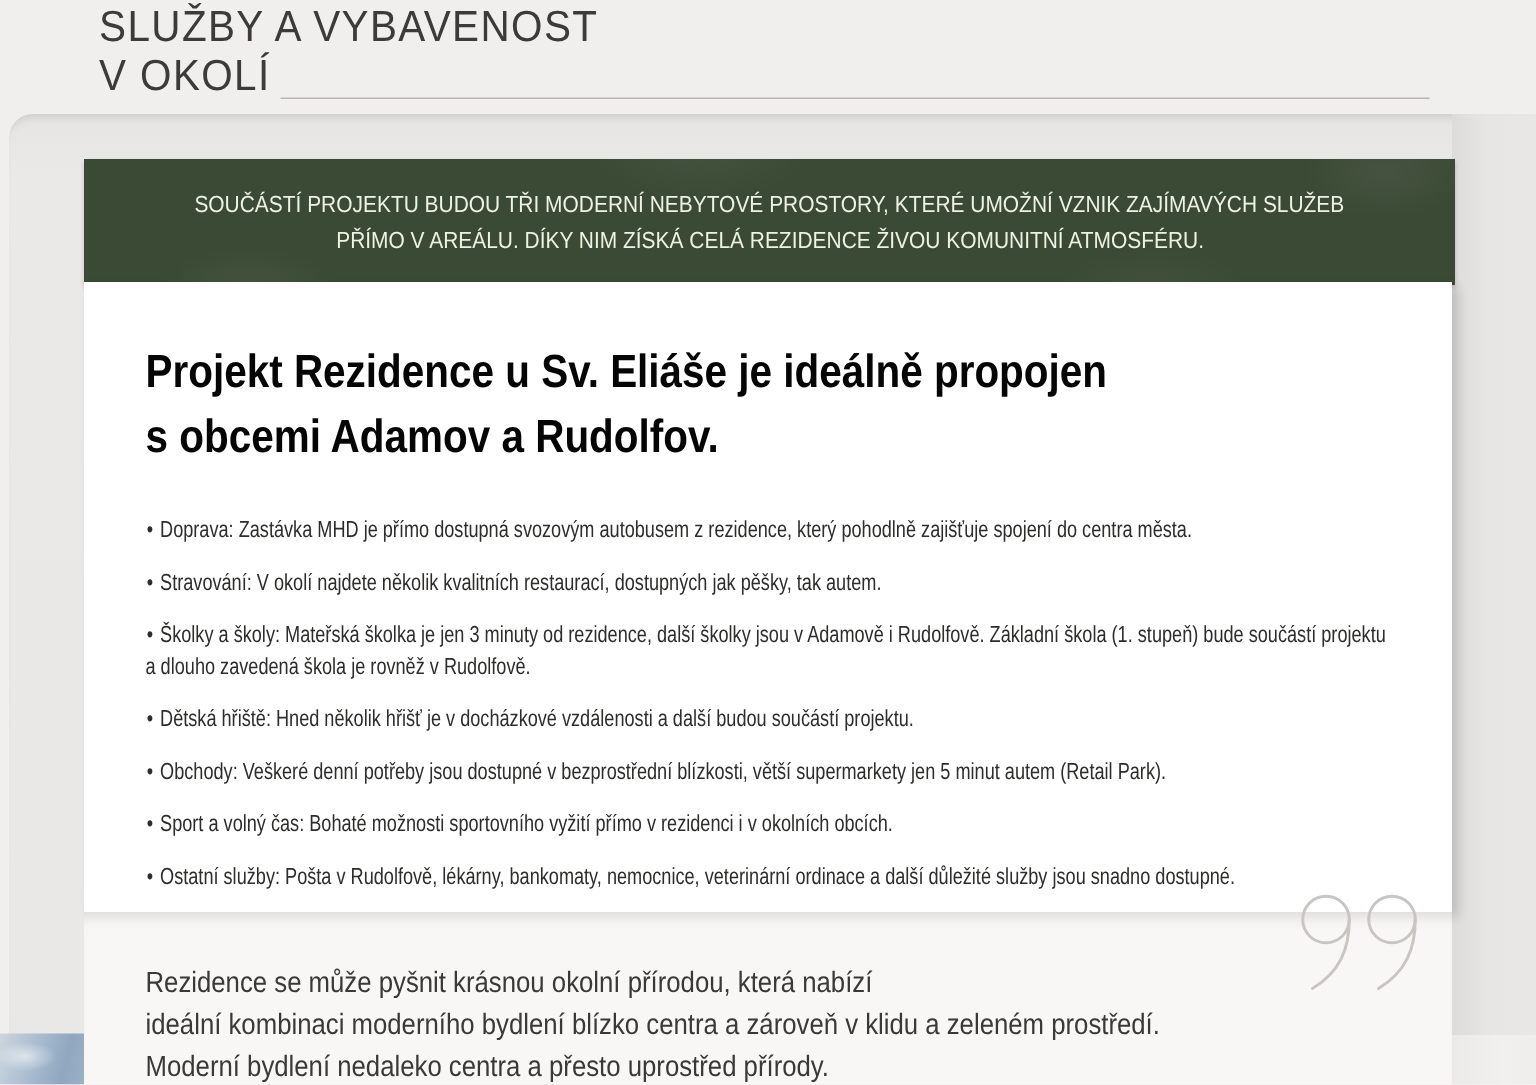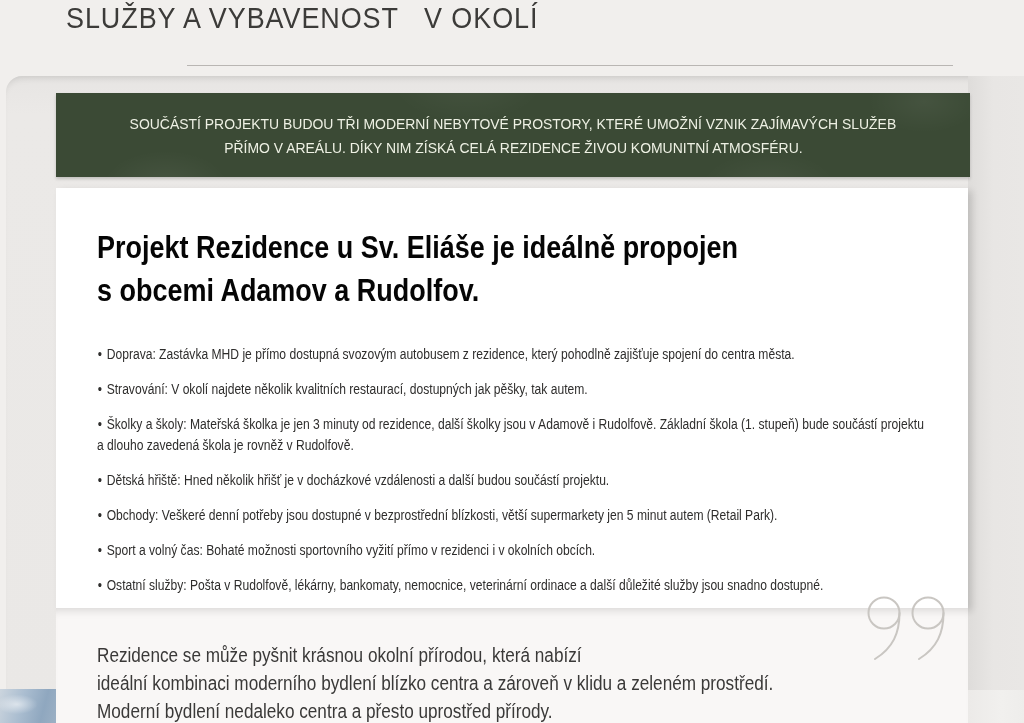--- a/index.html
+++ b/index.html
@@ -16,42 +16,42 @@
   html,body{width:1024px;height:723px;overflow:hidden;}
   body{
     font-family:"Liberation Sans","DejaVu Sans",sans-serif;
     background:var(--page-bg);
   }
   .page{position:relative;width:1024px;height:723px;background:var(--page-bg);}
 
   
   .page-title{
     position:absolute;left:66px;top:2px;z-index:3;
-    display:flex;
+    display:flex;flex-direction:column;
     font-weight:400;color:var(--title-color);
     font-size:29px;line-height:33px;letter-spacing:1px;
   }
   .t-line{display:block;white-space:nowrap;transform:scaleX(.93);transform-origin:left top;}
   .title-rule{
     position:absolute;left:187px;top:65px;width:766px;height:1px;
     background:#b9b6b3;z-index:3;
   }
 
   
   .content-panel{
     position:absolute;left:6px;top:76px;width:1012px;height:647px;
     border-radius:16px 16px 0 0;
     background:linear-gradient(180deg,#e7e5e3 0%,#ebe9e7 6%,#eae8e6 100%);
     box-shadow:inset 0 6px 8px -6px rgba(0,0,0,.18);
     z-index:1;
   }
 
   
   .banner{
-    position:absolute;left:56px;top:93px;width:914px;height:84px;z-index:2;
+    position:absolute;left:56px;top:106px;width:914px;height:84px;z-index:2;
     background:var(--banner-bg);
     display:flex;flex-direction:column;justify-content:center;align-items:center;
     gap:7px;overflow:hidden;
     box-shadow:0 2px 3px rgba(0,0,0,.18);
   }
   .banner-leaves{
     position:absolute;inset:0;pointer-events:none;
     background:
       radial-gradient(ellipse 90px 50px at 12% 110%, rgba(255,255,255,.06), transparent 70%),
       radial-gradient(ellipse 110px 60px at 45% -15%, rgba(255,255,255,.05), transparent 70%),

